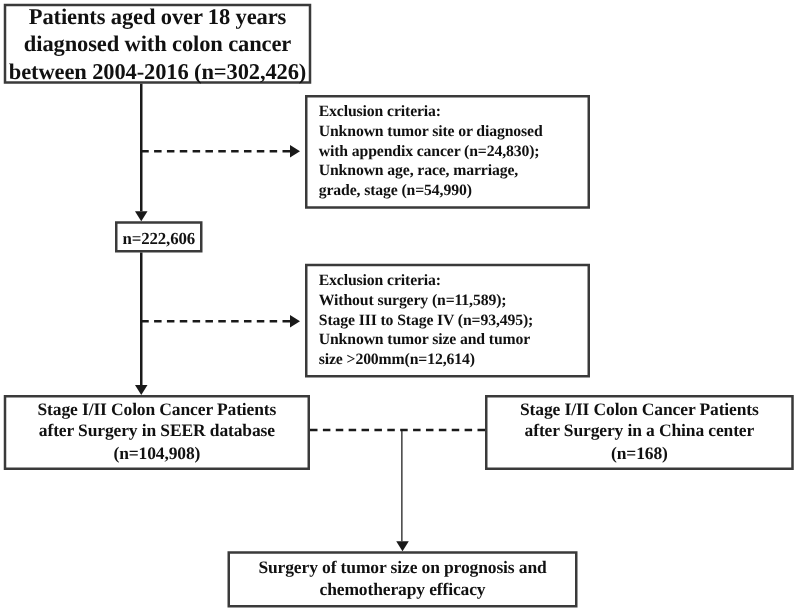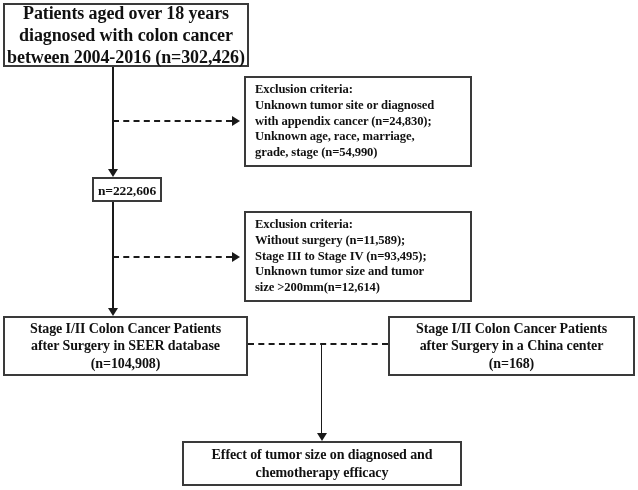--- a/index.html
+++ b/index.html
@@ -138,21 +138,21 @@
 (n=104,908)</span>
   </div>
 
   <div class="node" id="node-china">
     <span class="txt">Stage I/II Colon Cancer Patients
 after Surgery in a China center
 (n=168)</span>
   </div>
 
   <div class="node" id="node-outcome">
-    <span class="txt">Effect of tumor size on diagnosed and
+    <span class="txt">Surgery of tumor size on prognosis and
 chemotherapy efficacy</span>
   </div>
 
   <div class="vline" style="left:112px; top:67px; height:102px;"></div>
   <div class="arrowhead-down" style="left:108px; top:169px;"></div>
 
   <div class="hdash" style="left:113px; top:120px; width:119px;"></div>
   <div class="arrowhead-right" style="left:232px; top:116px;"></div>
 
   <div class="vline" style="left:112px; top:202px; height:106px;"></div>

